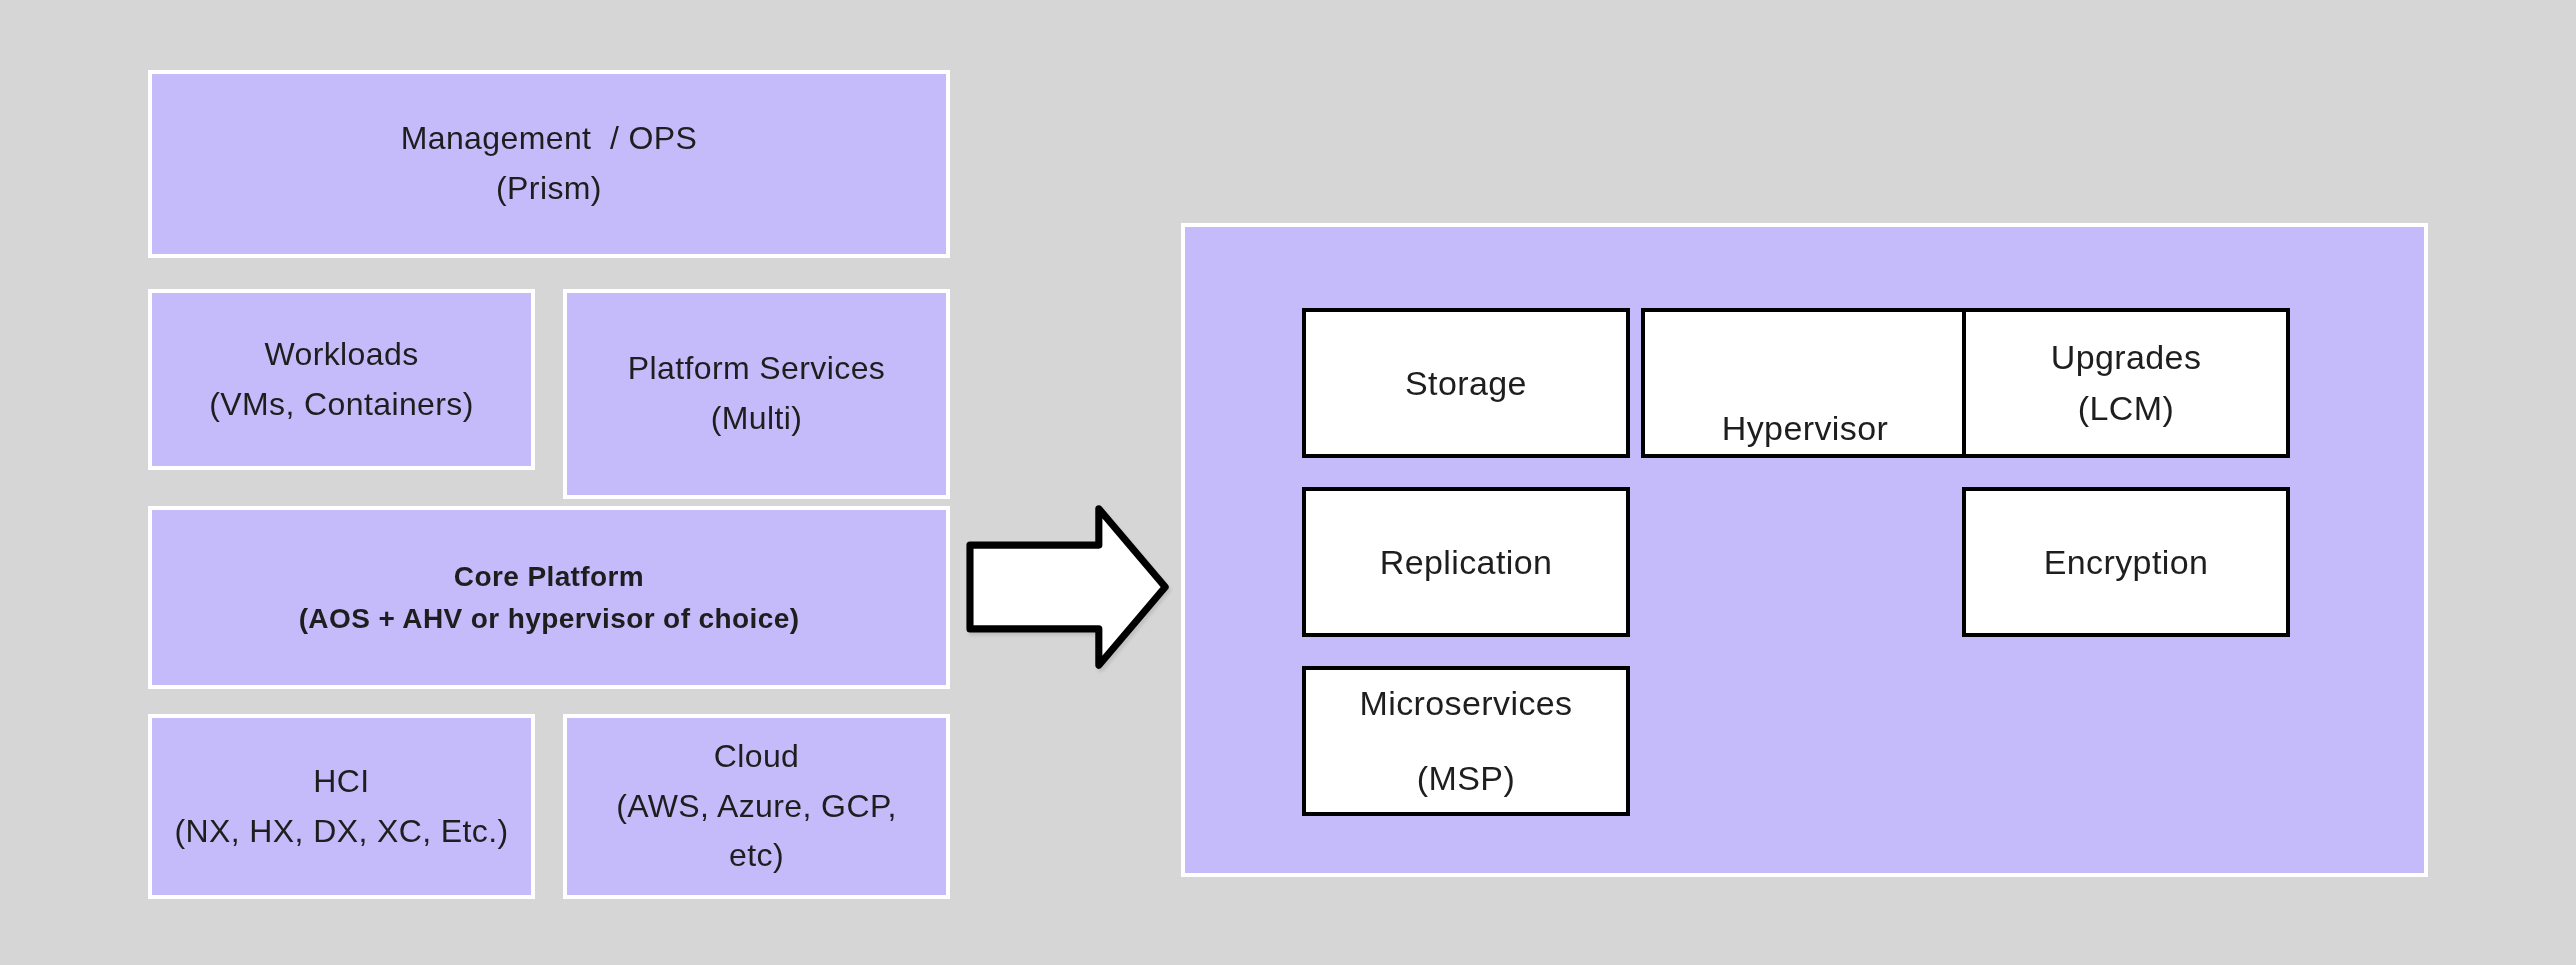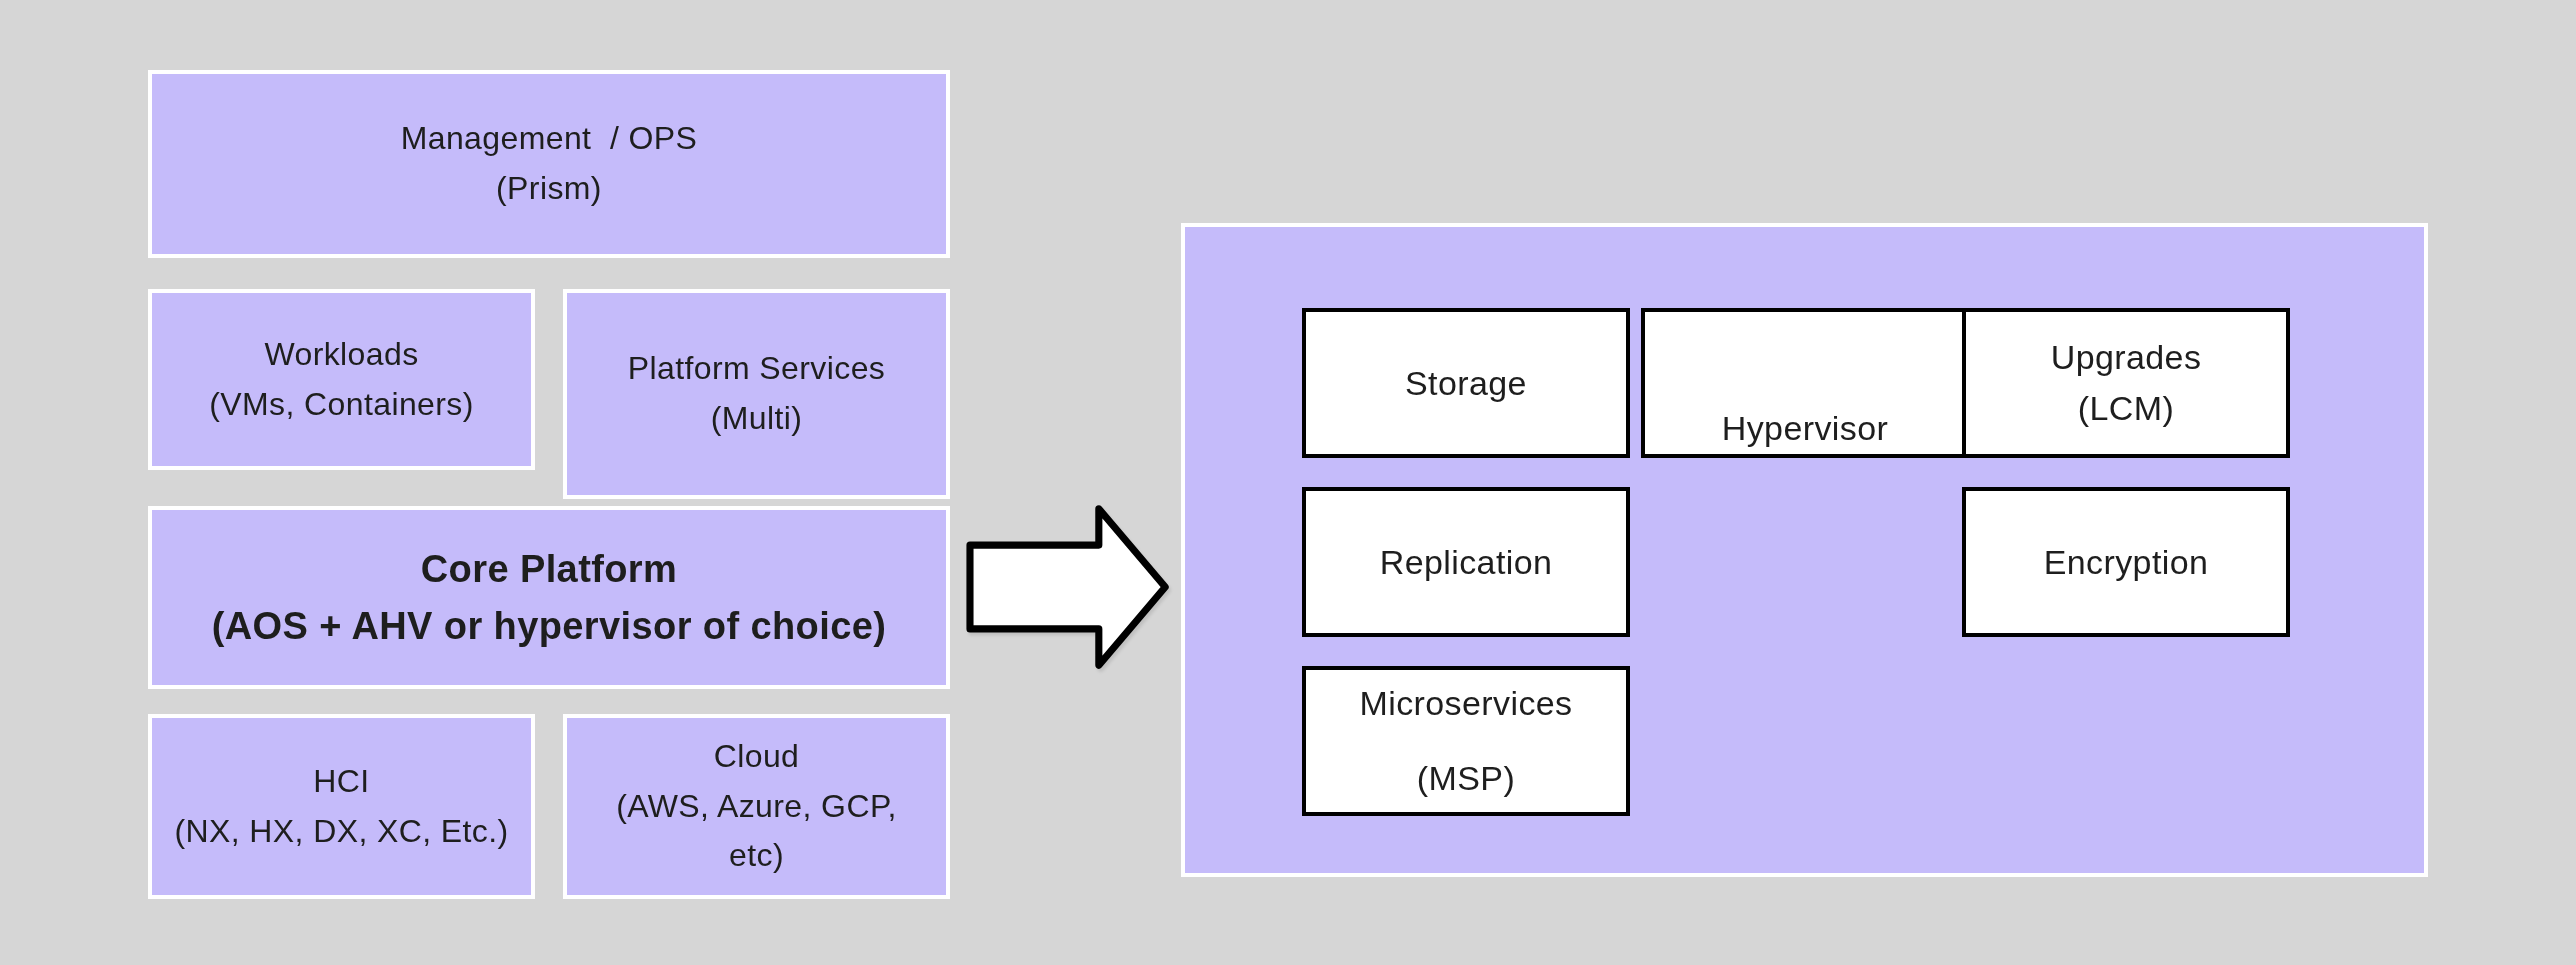--- a/index.html
+++ b/index.html
@@ -17,21 +17,21 @@
     position:absolute;
     background:#c5bbfa;
     border:4.7px solid #ffffff;
     box-sizing:border-box;
     display:flex;flex-direction:column;
     align-items:center;justify-content:center;
     text-align:center;
     font-size:32px;line-height:1.55;
     letter-spacing:0.4px;
   }
-  .pbox.bold{font-weight:700;font-size:38px;line-height:1.5;}
+  .pbox.bold{font-weight:700;font-size:28px;line-height:1.5;}
   .panel{
     position:absolute;
     left:1181px;top:223px;width:1247px;height:654px;
     background:#c5bbfa;
     border:4.7px solid #ffffff;
     box-sizing:border-box;
   }
   .wbox{
     position:absolute;
     background:#ffffff;

